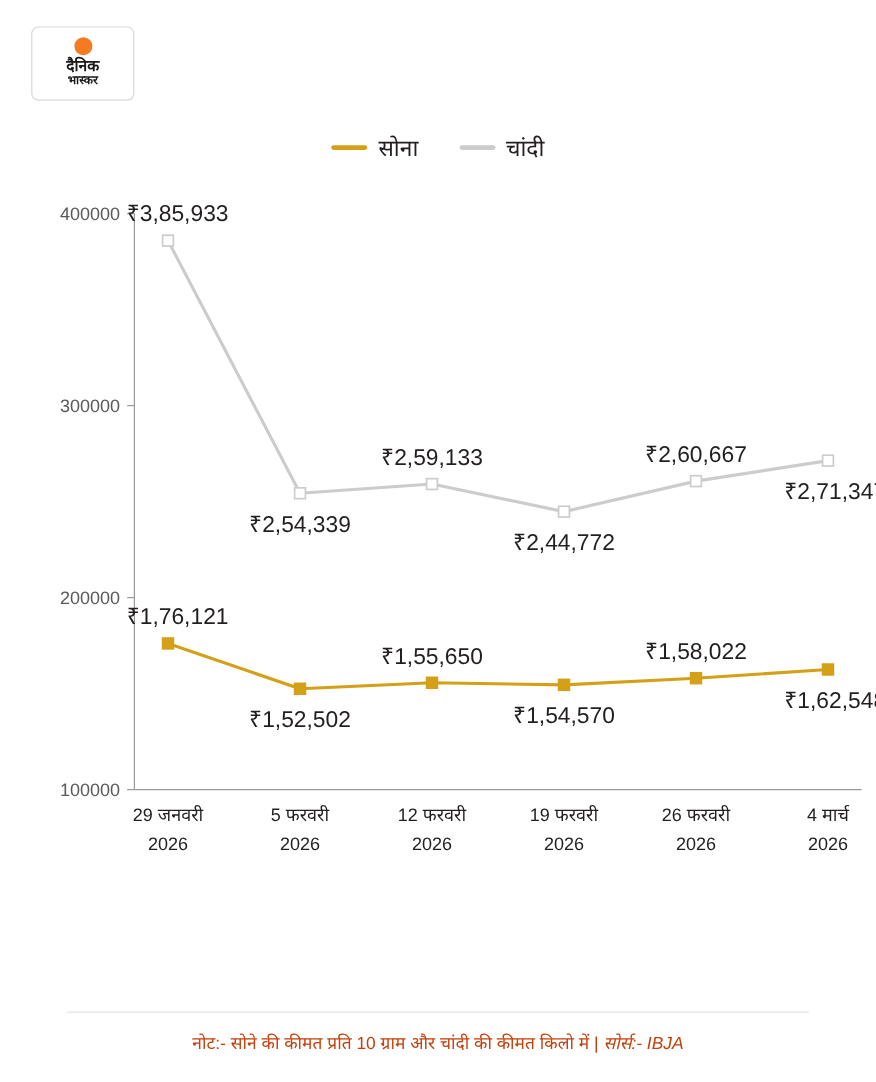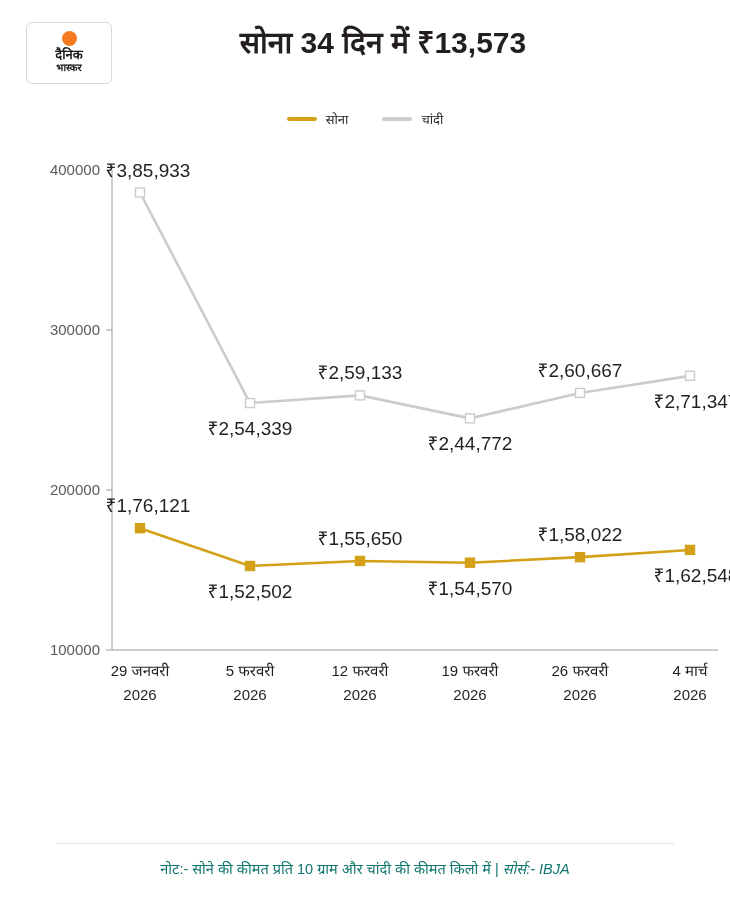--- a/index.html
+++ b/index.html
@@ -74,21 +74,21 @@
     display: flex;
     justify-content: center;
     align-items: center;
     gap: 34px;
     margin-top: 26px;
   }
   .legend-item {
     display: flex;
     align-items: center;
     gap: 9px;
-    font-size: 13px;
+    font-size: 19px;
     color: #231f20;
   }
   .legend-swatch {
     display: inline-block;
     width: 30px;
     height: 4px;
     border-radius: 2px;
   }
 
   
@@ -120,21 +120,21 @@
   }
 
   
   .footer {
     position: absolute;
     left: 0;
     right: 0;
     bottom: 24px;
     text-align: center;
     font-size: 14.5px;
-    color: #0f766e;
+    color: #c2410c;
   }
   .footer .src {
     font-style: italic;
   }
   .footer-rule {
     position: absolute;
     left: 56px;
     right: 56px;
     bottom: 58px;
     height: 1px;
@@ -144,21 +144,20 @@
 </head>
 <body>
 
 <div class="header">
   <div class="logo">
     <div class="logo-sun"></div>
     <div class="logo-l1">दैनिक</div>
     <div class="logo-l2">भास्कर</div>
   </div>
   <div class="title-block">
-    <div class="title-line">सोना 34 दिन में ₹13,573</div>
   </div>
 </div>
 
 <div class="legend">
   <div class="legend-item">
     <span class="legend-swatch" style="background:#d4a017"></span>
     <span>सोना</span>
   </div>
   <div class="legend-item">
     <span class="legend-swatch" style="background:#cccccc"></span>

